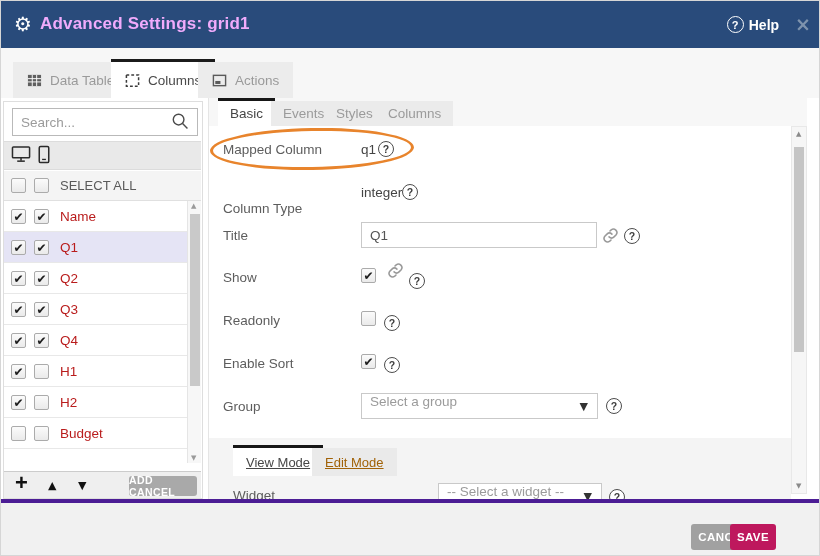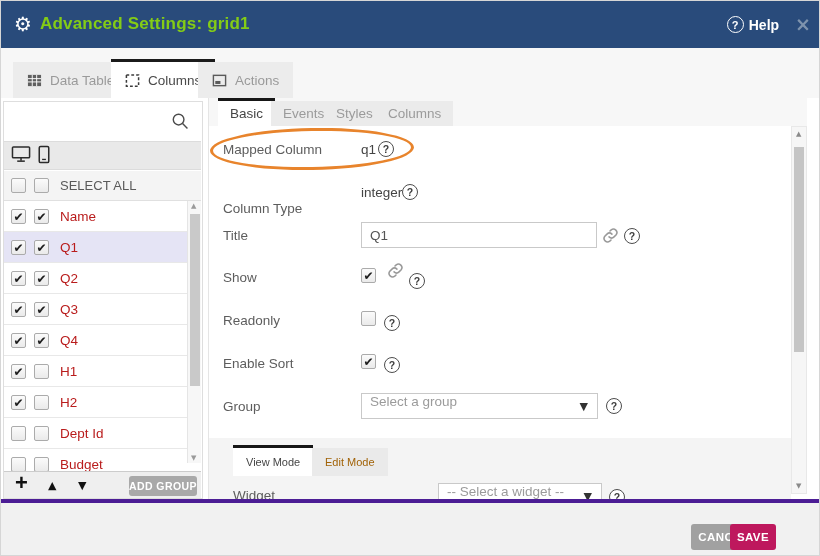--- a/index.html
+++ b/index.html
@@ -2,21 +2,21 @@
 <html><head>
 <meta charset="utf-8">
 <style>
   * { margin:0; padding:0; box-sizing:border-box; }
   body { font-family:"Liberation Sans", sans-serif; background:#fff; }
   .app { position:relative; width:820px; height:556px; background:#fff; border:1px solid #d6d6d6; overflow:hidden; }
 
   
   .header { position:absolute; left:0; top:0; width:820px; height:47px; background:#294b7b; }
   .gear { position:absolute; left:13px; top:11px; color:#fff; font-size:20px; font-family:"DejaVu Sans",sans-serif; }
-  .title { position:absolute; left:39px; top:13px; color:#84cc16; font-size:17px; font-weight:bold; letter-spacing:.2px; }
+  .title { position:absolute; left:39px; top:13px; color:#f0abfc; font-size:17px; font-weight:bold; letter-spacing:.2px; }
   .header-right { position:absolute; right:10px; top:0; height:47px; display:flex; align-items:center; }
   .help-circle { width:17px; height:17px; border:1.6px solid #fff; border-radius:50%; color:#fff; font-size:11px; font-weight:bold; display:flex; align-items:center; justify-content:center; }
   .help-label { color:#fff; font-size:14px; font-weight:bold; margin-left:5px; }
   .close-x { color:#7e93ad; font-size:19px; font-weight:bold; margin-left:16px; font-family:"DejaVu Sans",sans-serif; line-height:1; }
 
   
   .tabstrip { position:absolute; left:0; top:47px; width:820px; height:50px; background:#f7f7f7; }
   .tab { position:absolute; top:61px; height:36px; display:flex; align-items:center; gap:8px; padding:0 14px; background:#ececec; color:#9a9a9a; font-size:13.5px; cursor:default; }
   .tab.active { top:58px; height:39px; background:#fff; border-top:3px solid #1b1b1b; color:#4a4a4a; }
   .tab-datatable { left:12px; }
@@ -73,21 +73,21 @@
   .val { position:absolute; font-size:13.5px; color:#444; }
   .qmark { position:absolute; width:16px; height:16px; border:1.5px solid #4d4d4d; border-radius:50%; color:#3e3e3e; font-size:10.5px; font-weight:bold; display:flex; align-items:center; justify-content:center; background:#fff; }
   .linkicon { position:absolute; }
   .txtinput { position:absolute; height:26px; border:1px solid #c9c9c9; background:#fff; padding:0 8px; font-size:13.5px; color:#555; font-family:"Liberation Sans",sans-serif; }
   .fakeselect { position:absolute; height:26px; border:1px solid #c9c9c9; background:#fff; font-size:13.5px; color:#9b9b9b; display:flex; padding:0 24px 0 8px; }
   .fakeselect .arrow { position:absolute; right:9px; top:6px; color:#333; font-size:11px; font-family:"DejaVu Sans",sans-serif; }
 
   .annotation { position:absolute; left:209px; top:127px; width:204px; height:42px; border:3px solid #e8842c; border-radius:50%; transform:rotate(-1deg); }
 
   .mode-band { position:absolute; left:208px; top:437px; width:582px; height:61px; background:#f4f4f4; }
-  .mtab { position:absolute; display:flex; align-items:center; padding:0 13px; font-size:11px; }
+  .mtab { position:absolute; display:flex; align-items:center; padding:0 13px; font-size:13px;text-decoration:underline; }
   .mtab.active { left:232px; top:444px; height:31px; background:#fff; border-top:3px solid #161616; color:#464646; }
   .mtab.inactive { left:311px; top:447px; height:28px; background:#eaeaea; color:#a16207; }
 
   .main-scroll { position:absolute; left:790px; top:125px; width:16px; height:368px; background:#f6f6f6; border:1px solid #e8e8e8; }
   .ms-up { position:absolute; left:4px; top:3px; font-size:7px; color:#8a8a8a; font-family:"DejaVu Sans",sans-serif; }
   .ms-thumb { position:absolute; left:2px; top:20px; width:10px; height:205px; background:#c5c5c5; }
   .ms-down { position:absolute; left:4px; bottom:3px; font-size:7px; color:#8a8a8a; font-family:"DejaVu Sans",sans-serif; }
 
   
   .footer { position:absolute; left:0; top:498px; width:820px; height:76px; background:#f1f1f1; border-top:4px solid #4c1d95; }
@@ -131,20 +131,21 @@
   </div>
   <div class="tab tab-actions">
     <svg width="15" height="15" viewBox="0 0 16 16">
         <rect x="1.5" y="2.5" width="13" height="11" fill="none" stroke="#5a5a5a" stroke-width="1.5"></rect>
         <rect x="3.5" y="8.5" width="5.5" height="3.2" fill="#5a5a5a"></rect>
       </svg>
     <span>Actions</span>
   </div>
 
   <div class="sidebar"></div>
+  <input class="search" type="text" placeholder="Search..." style="">
   <span class="mag">
     <svg width="19" height="19" viewBox="0 0 20 20">
         <circle cx="8" cy="8" r="5.6" fill="none" stroke="#4c4c4c" stroke-width="1.5"></circle>
         <line x1="12.2" y1="12.2" x2="17.3" y2="17.3" stroke="#4c4c4c" stroke-width="1.5"></line>
       </svg>
   </span>
 
   <div class="device-row"></div>
   <span class="monitor">
     <svg width="21" height="19" viewBox="0 0 22 20">
@@ -197,40 +198,35 @@
         <span class="srow-label">H1</span>
       </div>
       <div class="srow">
         <span class="cb checked">✔</span>
         <span class="cb"></span>
         <span class="srow-label">H2</span>
       </div>
       <div class="srow">
         <span class="cb"></span>
         <span class="cb"></span>
-        <span class="srow-label">Dept Id</span>
-      </div>
-      <div class="srow">
-        <span class="cb"></span>
-        <span class="cb"></span>
         <span class="srow-label">Budget</span>
       </div>
     </div>
 
   <div class="sb-scroll">
     <span class="sb-up">▲</span>
     <div class="sb-thumb"></div>
     <span class="sb-down">▼</span>
   </div>
 
   <div class="side-toolbar">
     <span class="plus-btn">+</span>
     <span class="up-btn">▲</span>
     <span class="down-btn">▼</span>
-    <span class="addgroup-btn">ADD GROUP</span>
+    <span class="addgroup-btn">ADD CANCEL</span>
   </div>
 
   <div class="v-divider"></div>
 
   <div class="panel-tabbar"></div>
   <div class="ptab ptab-basic active">Basic</div>
   <div class="ptab ptab-events">Events</div>
   <div class="ptab ptab-styles">Styles</div>
   <div class="ptab ptab-security">Columns</div>
 

